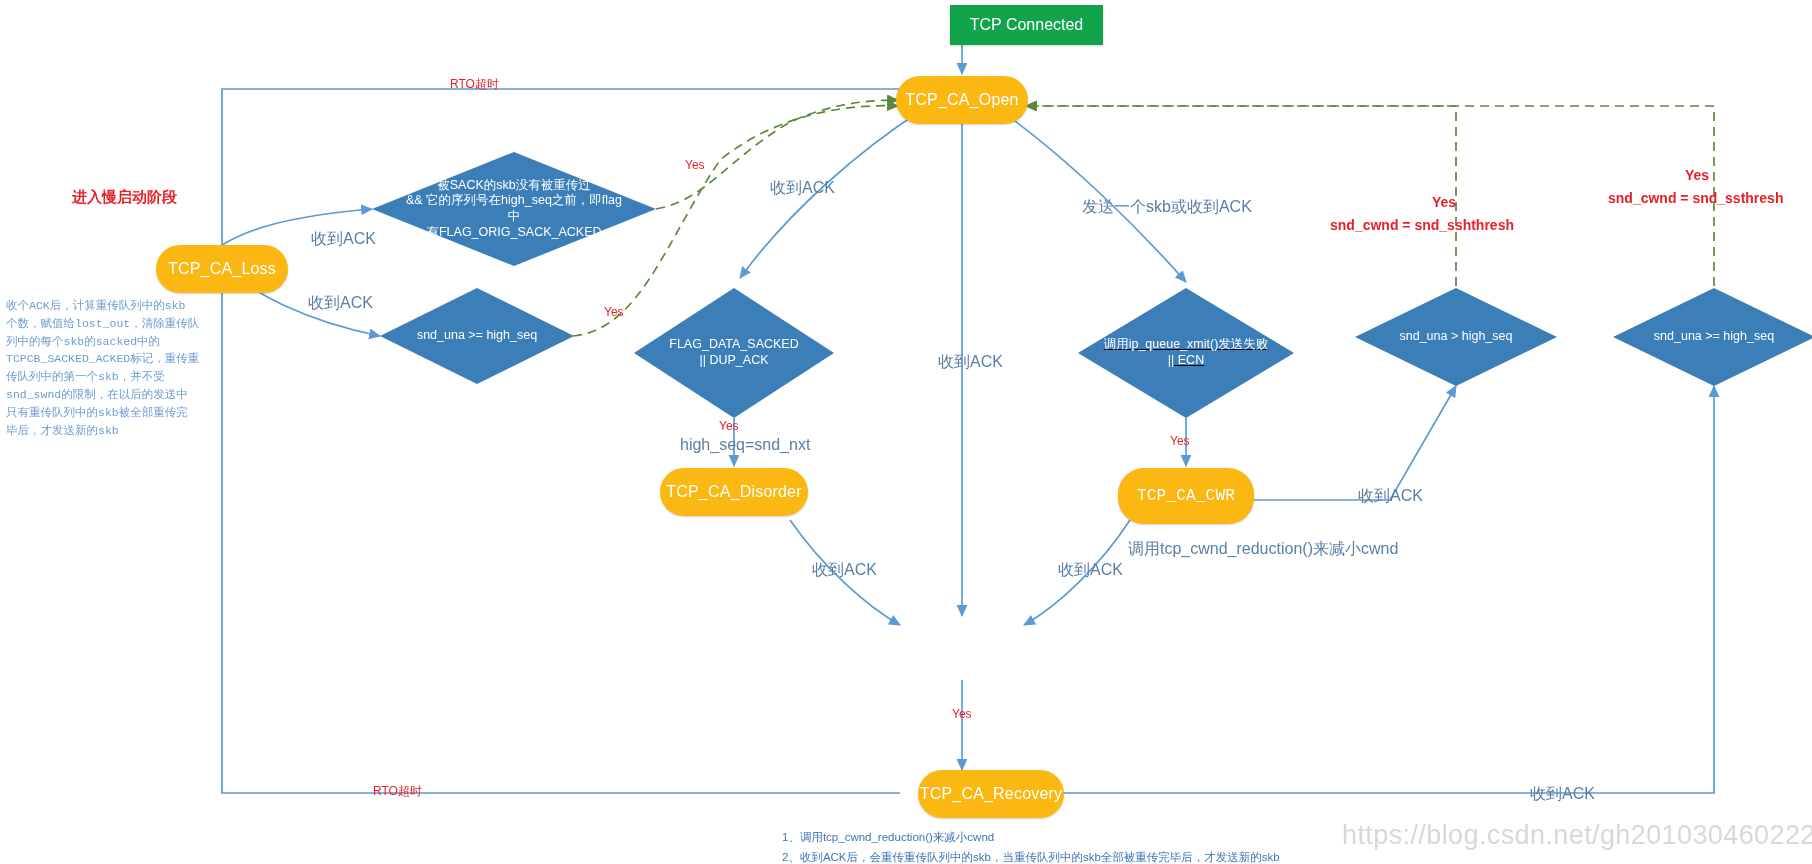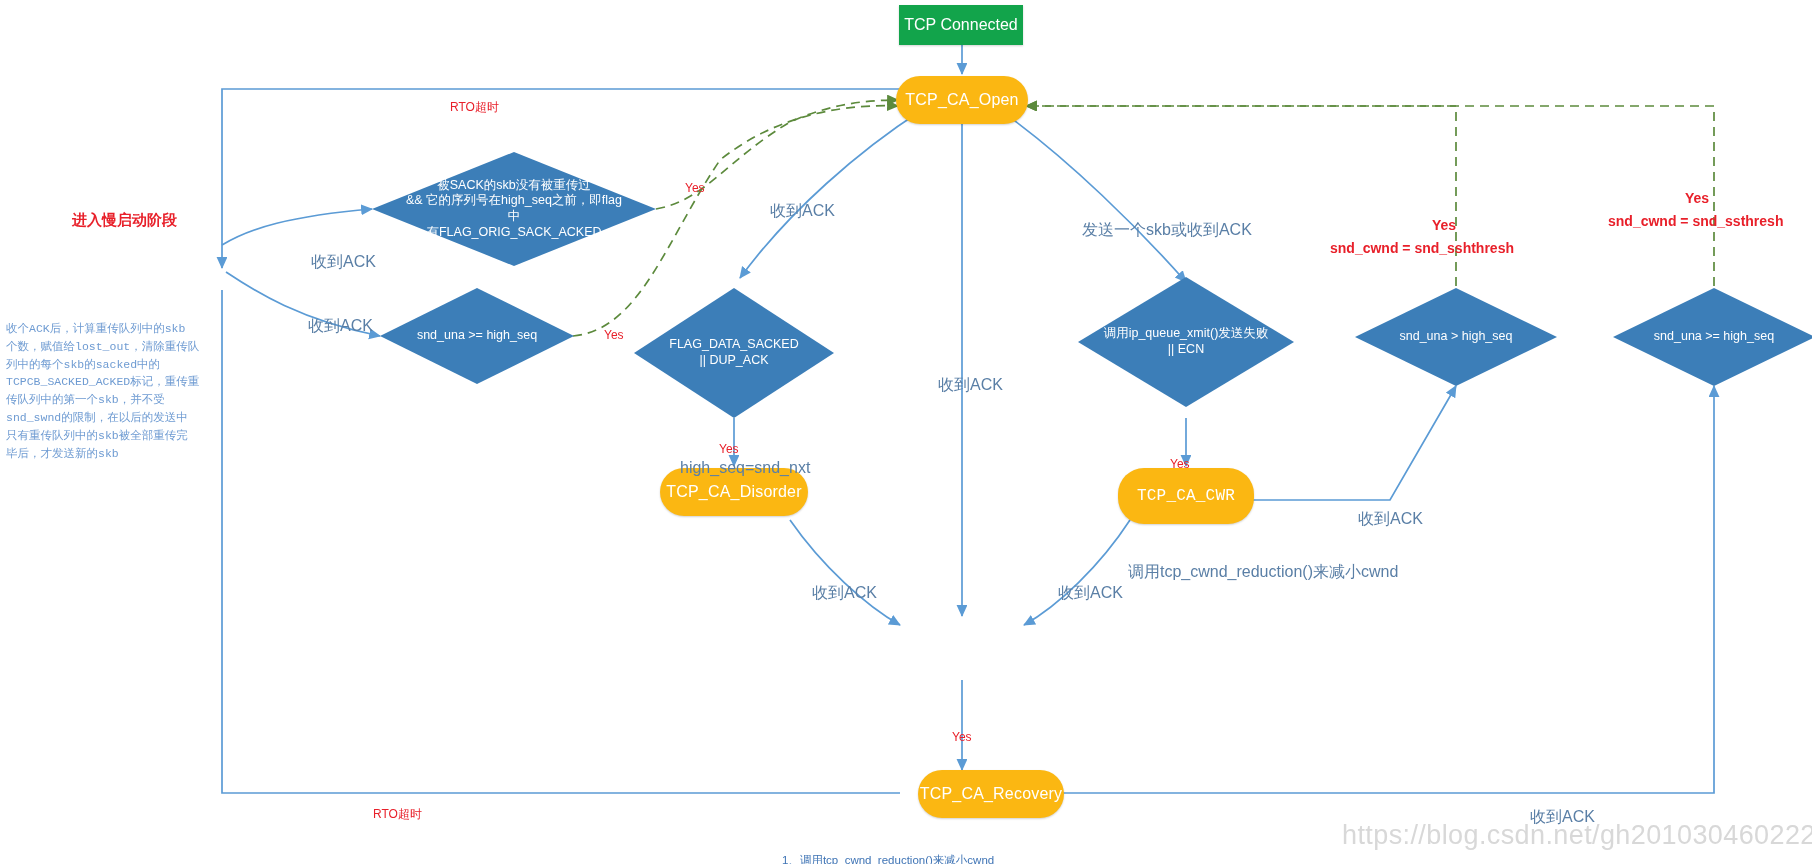--- a/index.html
+++ b/index.html
@@ -44,21 +44,21 @@
     color:#ffffff;
     font-size:12.5px;
     line-height:1.25;
     text-align:center;
     width:78%;
     z-index:2;
     white-space:pre-line;
   }
 
   
-  .lbl{position:absolute;white-space:pre-line;margin-top:23px;}
+  .lbl{position:absolute;white-space:pre-line;}
   .lbl-blue-edge{color:#5a7fa6;font-size:16px;line-height:1.4;}
   .lbl-red{color:#E8202A;font-size:12px;line-height:1.45;}
   .lbl-red-b{color:#E8202A;font-size:14px;font-weight:bold;line-height:1.5;}
   .lbl-yes{color:#E8202A;font-size:12px;}
   .note-blue{color:#6E9BD2;font-size:11.5px;line-height:1.55;}
   .caption{color:#3f74b5;font-size:11.5px;line-height:1.7;}
   .watermark{
     position:absolute;color:#d8d8d8;font-size:27px;letter-spacing:.4px;
     font-family:"Liberation Sans","DejaVu Sans",sans-serif;
   }
@@ -115,28 +115,31 @@
       <path d="M656,209 C706,200 726,160 790,122 C830,104 866,100 898,100" marker-end="url(#ahg)"></path>
 
       <path d="M573,336 C640,330 666,240 720,160 C780,112 850,104 898,106" marker-end="url(#ahg)"></path>
 
       <path d="M1456,286 L1456,106 L1026,106" marker-end="url(#ahg)"></path>
 
       <path d="M1714,286 L1714,106 L1026,106" marker-end="url(#ahg)"></path>
     </g>
   </svg>
 
-  <div class="node startbox" style="left:899px;top:5px;width:124px;height:40px;">
+  <div class="node startbox" style="left:950px;top:5px;width:153px;height:40px;">
     <span>TCP Connected</span>
   </div>
 
   <div class="node pill" style="left:896px;top:76px;width:132px;height:48px;">
     <span>TCP_CA_Open</span>
   </div>
 
+  <div class="node pill" style="left:156px;top:245px;width:132px;height:48px;">
+    <span>TCP_CA_Loss</span>
+  </div>
 
   <div class="node pill" style="left:660px;top:468px;width:148px;height:48px;">
     <span>TCP_CA_Disorder</span>
   </div>
 
   <div class="node pill" style="left:1118px;top:468px;width:136px;height:56px;font-family:Liberation Mono, monospace;">
     <span>TCP_CA_CWR</span>
   </div>
 
   <div class="node pill" style="left:890px;top:770px;width:146px;height:48px;margin-left:28px;">
@@ -160,21 +163,21 @@
   </div>
 
   <div class="diamond" style="left:634px;top:288px;width:200px;height:130px;">
     <svg class="dshape" viewBox="0 0 200 130" preserveAspectRatio="none">
       <polygon points="100,0 200,65 100,130 0,65" fill="#3C7EB8"></polygon>
     </svg>
     <span class="dlabel">FLAG_DATA_SACKED
 || DUP_ACK</span>
   </div>
 
-  <div class="diamond" style="left:1078px;top:277px;width:216px;height:130px;">
+  <div class="diamond" style="left:1078px;top:288px;width:216px;height:130px;text-decoration:underline;">
     <svg class="dshape" viewBox="0 0 216 130" preserveAspectRatio="none">
       <polygon points="108,0 216,65 108,130 0,65" fill="#3C7EB8"></polygon>
     </svg>
     <span class="dlabel">调用ip_queue_xmit()发送失败
 || ECN</span>
   </div>
 
   <div class="diamond" style="left:1355px;top:288px;width:202px;height:98px;">
     <svg class="dshape" viewBox="0 0 202 98" preserveAspectRatio="none">
       <polygon points="101,0 202,49 101,98 0,49" fill="#3C7EB8"></polygon>

